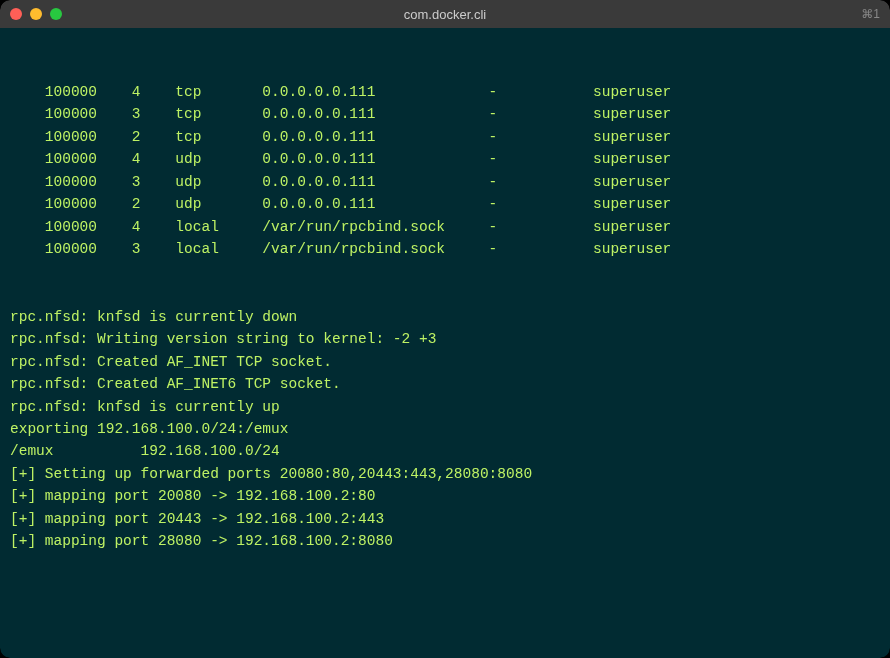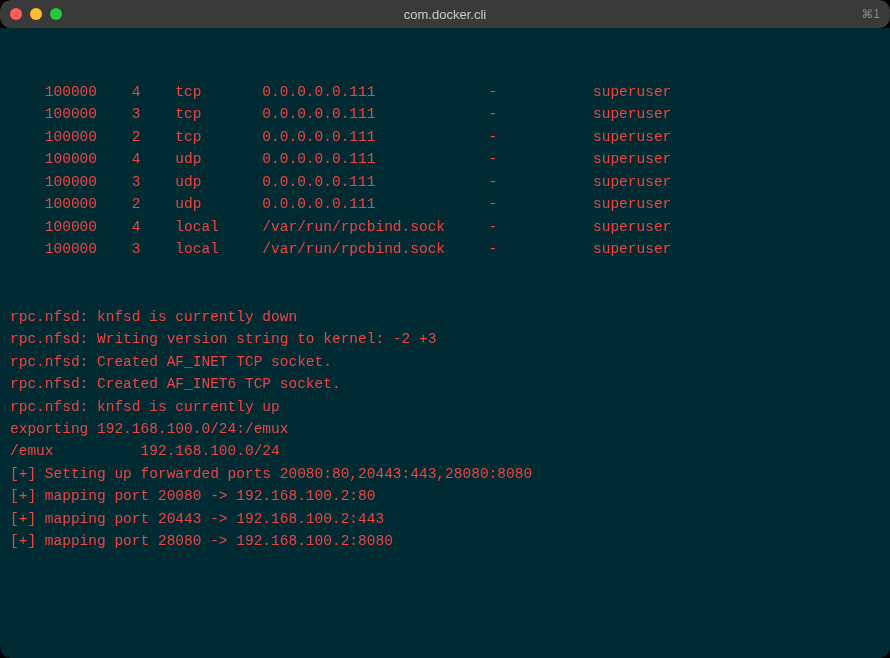--- a/index.html
+++ b/index.html
@@ -14,21 +14,20 @@
   }
   .titlebar {
     height: 28px;
     background: #3a3a3a;
     display: flex;
     align-items: center;
     padding: 0 10px;
     position: relative;
     border-top-left-radius: 10px;
     border-top-right-radius: 10px;
-    border-radius: 11px;
   }
   .traffic-lights { display: flex; gap: 8px; }
   .light { width: 12px; height: 12px; border-radius: 50%; }
   .red { background: #ff5f57; }
   .yellow { background: #febc2e; }
   .green { background: #28c840; }
   .title {
     position: absolute;
     left: 0; right: 0;
     text-align: center;
@@ -38,21 +37,21 @@
     pointer-events: none;
   }
   .shortcut {
     margin-left: auto;
     color: #888;
     font-size: 12px;
     font-family: -apple-system, "Helvetica Neue", Arial, sans-serif;
   }
   .terminal {
     background: #012b32;
-    color: #ef4444;
+    color: #bef264;
     height: calc(658px - 28px);
     padding: 8px 10px 10px 10px;
     line-height: 1.55;
     white-space: pre;
     overflow: hidden;
     border-bottom-left-radius: 10px;
     border-bottom-right-radius: 10px;
   }
   .row { display: block; white-space: pre; }
 </style>

